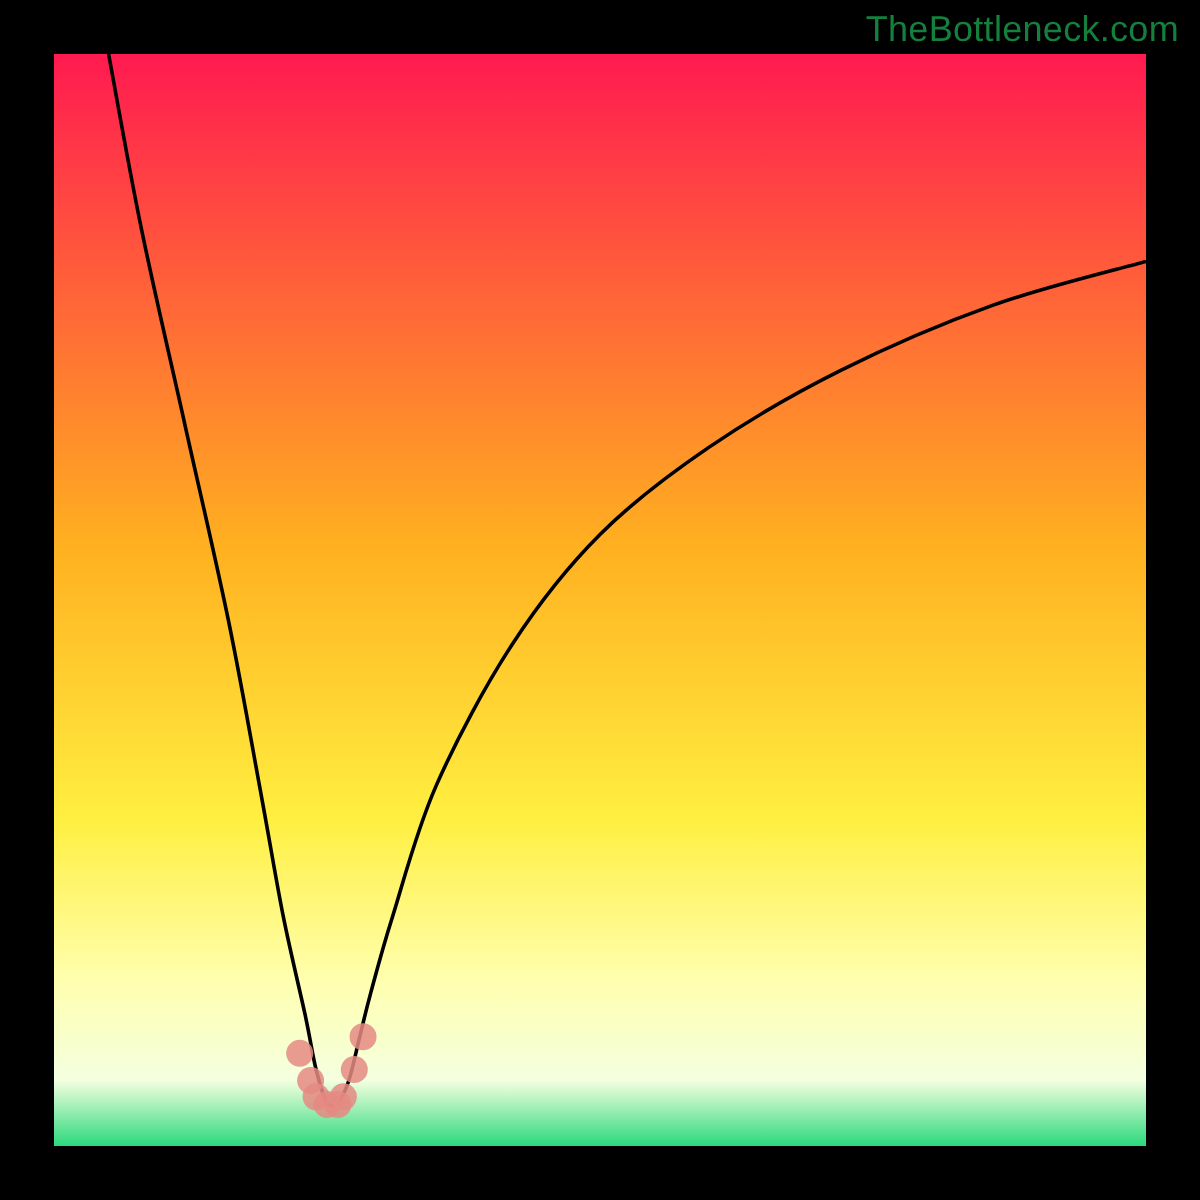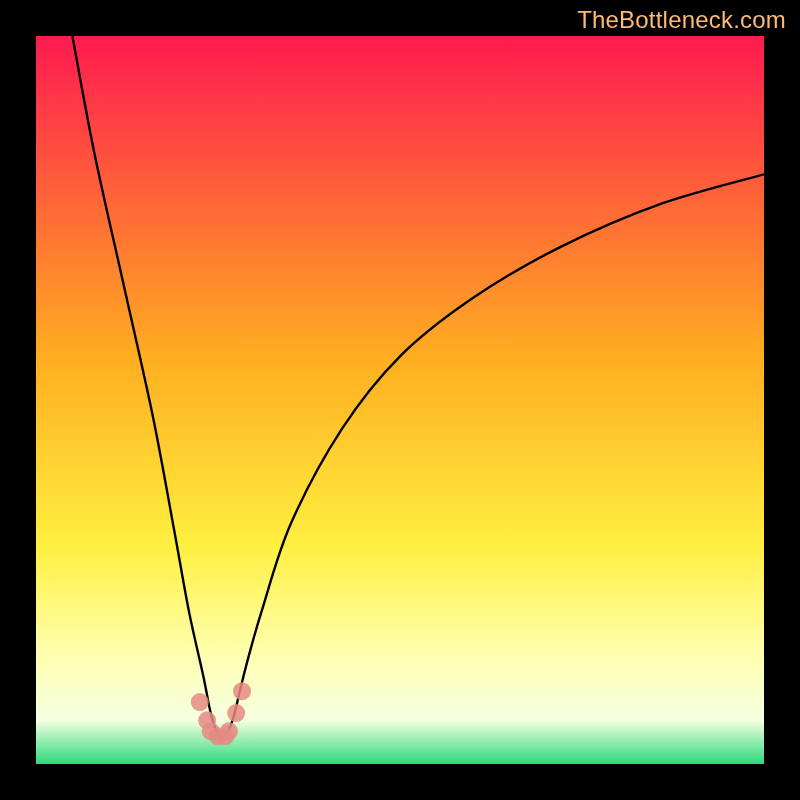--- a/index.html
+++ b/index.html
@@ -25,21 +25,21 @@
     width: 728px;
     height: 728px;
     overflow: visible;
   }
   .watermark {
     position: absolute;
     top: 6px;
     right: 14px;
     font-size: 24px;
     font-weight: 500;
-    color: #fdba74;
+    color: #15803d;
     letter-spacing: 0.2px;
   }
   svg {
     display: block;
   }
 </style>
 </head>
 <body>
 
 <div class="frame">

